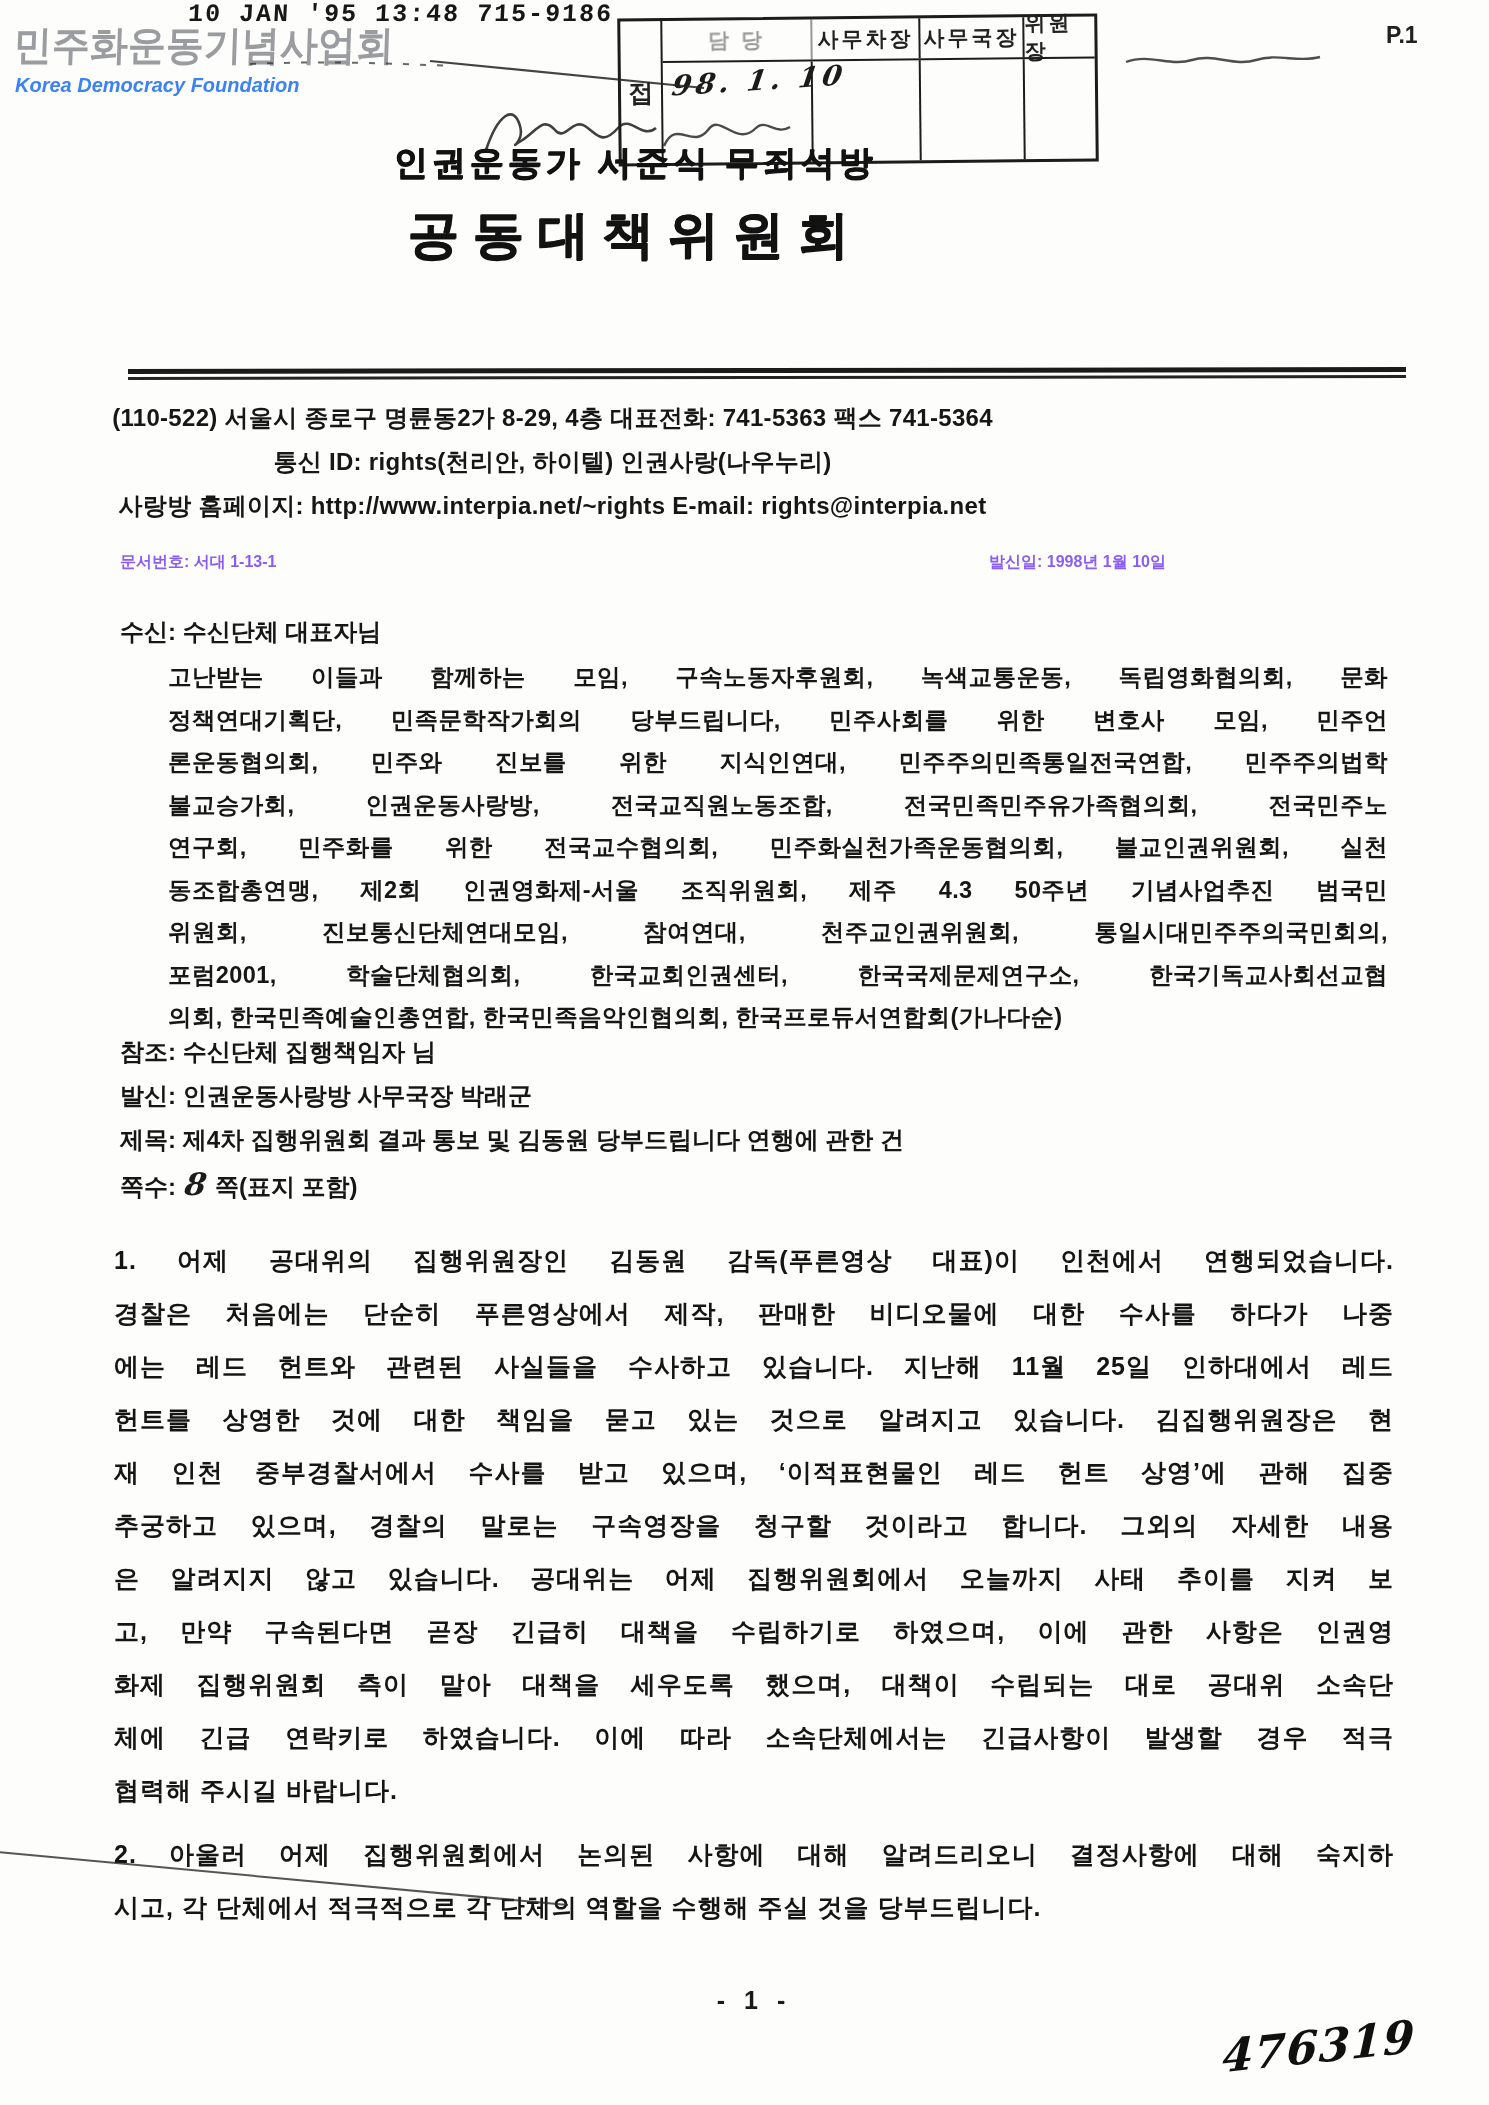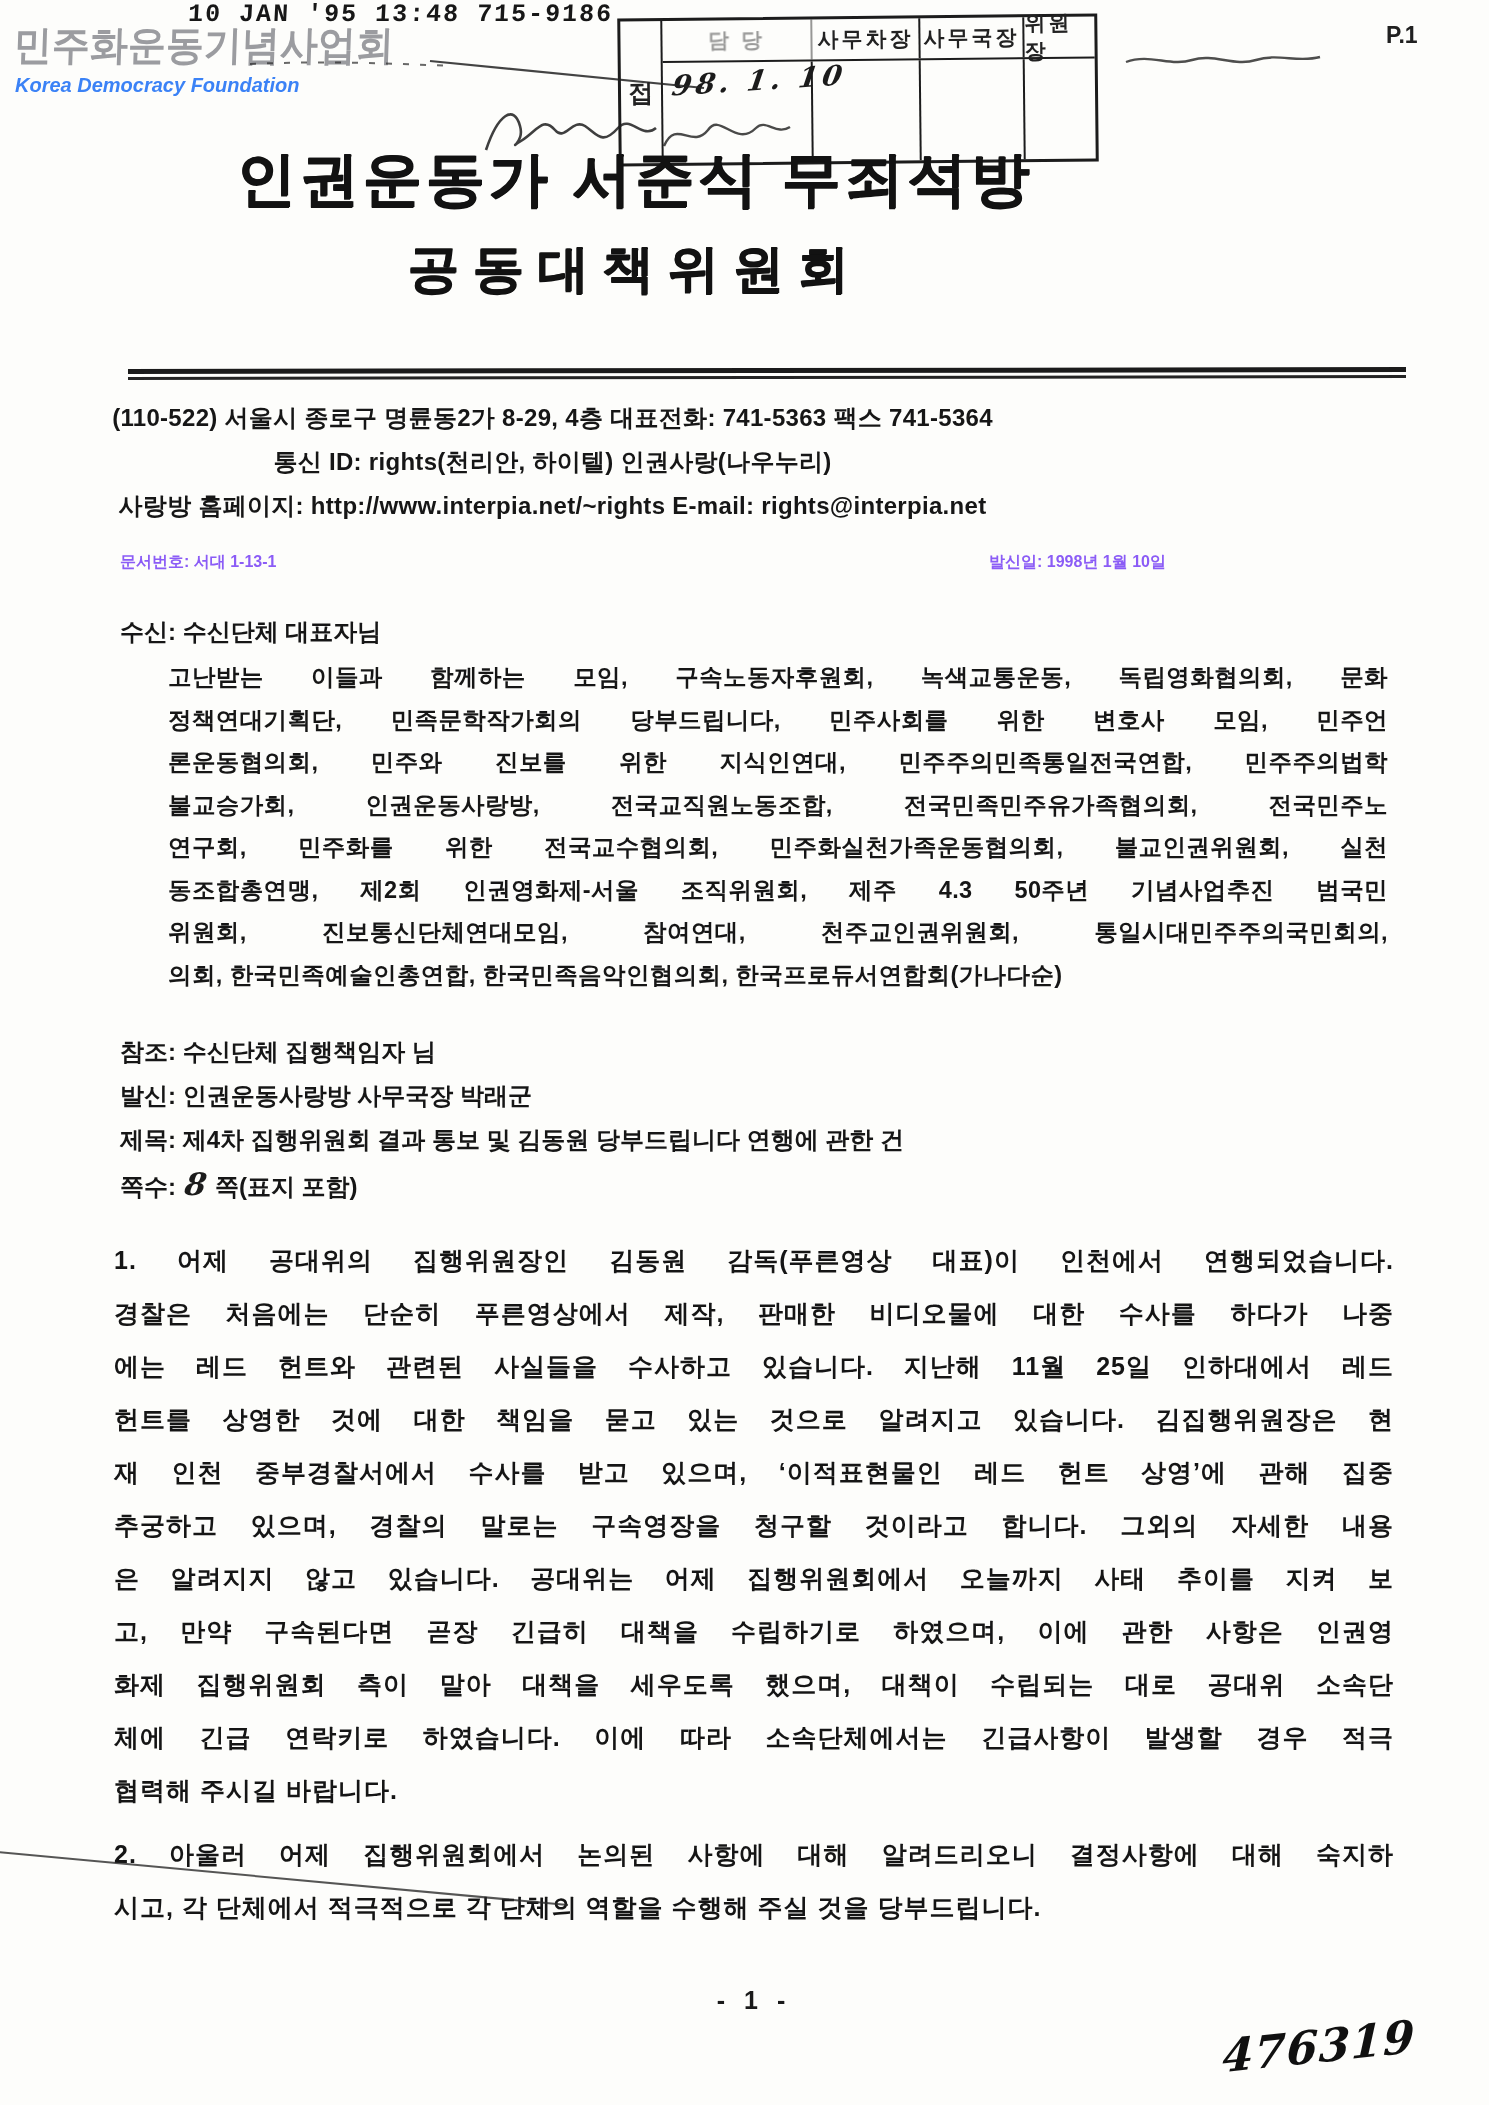--- a/index.html
+++ b/index.html
@@ -37,21 +37,21 @@
   .stamp .c1 { width:150px; } .stamp .c2 { width:108px; } .stamp .c3 { width:104px; } .stamp .c4 { flex:1; }
   .stamp .hdr-row .c { font-size:21px; font-weight:bold; letter-spacing:3px; color:#222; }
   .stamp .hdr-row .blurry { opacity:.45; filter:blur(.7px); }
   .stamp .body-row .c { position:relative; }
   .hand { font-family:"DejaVu Serif","Liberation Serif",serif; font-style:italic; color:#1b1b1b; }
   .stamp-date { position:absolute; top:2px; left:10px; font-size:28px; font-weight:bold;
     transform:skewX(-12deg) rotate(-3deg); letter-spacing:4px; white-space:nowrap; }
 
   
   .title-block { left:235px; top:140px; width:800px; text-align:center; color:#121212; }
-  .title-l1 { font-size:59px; font-weight:900; letter-spacing:4px;
+  .title-l1 { font-size:34px; font-weight:900; letter-spacing:4px;
     text-shadow:.9px 0 0 currentColor, 0 .6px 0 currentColor; }
   .title-l2 { margin-top:15px; font-size:51px; font-weight:900; letter-spacing:14px;
     text-shadow:.9px 0 0 currentColor, 0 .6px 0 currentColor; }
 
   
   .rule { left:128px; top:368px; width:1278px; height:11px;
     border-top:5px solid #1b1b1b; border-bottom:3px solid #242424; transform:rotate(-0.08deg); }
 
   
   .contact { left:85px; top:396px; width:935px; text-align:center;
@@ -137,20 +137,21 @@
   <div class="abs to-line">수신: 수신단체 대표자님</div>
 
   <div class="abs org-list">
     <div class="jl">고난받는 이들과 함께하는 모임, 구속노동자후원회, 녹색교통운동, 독립영화협의회, 문화</div>
     <div class="jl">정책연대기획단, 민족문학작가회의 당부드립니다, 민주사회를 위한 변호사 모임, 민주언</div>
     <div class="jl">론운동협의회, 민주와 진보를 위한 지식인연대, 민주주의민족통일전국연합, 민주주의법학</div>
     <div class="jl">불교승가회, 인권운동사랑방, 전국교직원노동조합, 전국민족민주유가족협의회, 전국민주노</div>
     <div class="jl">연구회, 민주화를 위한 전국교수협의회, 민주화실천가족운동협의회, 불교인권위원회, 실천</div>
     <div class="jl">동조합총연맹, 제2회 인권영화제-서울 조직위원회, 제주 4.3 50주년 기념사업추진 범국민</div>
     <div class="jl">위원회, 진보통신단체연대모임, 참여연대, 천주교인권위원회, 통일시대민주주의국민회의,</div>
+    <div class="jl">포럼2001, 학술단체협의회, 한국교회인권센터, 한국국제문제연구소, 한국기독교사회선교협</div>
     <div class="jl last">의회, 한국민족예술인총연합, 한국민족음악인협의회, 한국프로듀서연합회(가나다순)</div>
   </div>
 
   <div class="abs meta2">
     <div>참조: 수신단체 집행책임자 님</div>
     <div>발신: 인권운동사랑방 사무국장 박래군</div>
     <div>제목: 제4차 집행위원회 결과 통보 및 김동원 당부드립니다 연행에 관한 건</div>
     <div>
       <span>쪽수:</span>
       <span class="pages-count hand">8</span>

